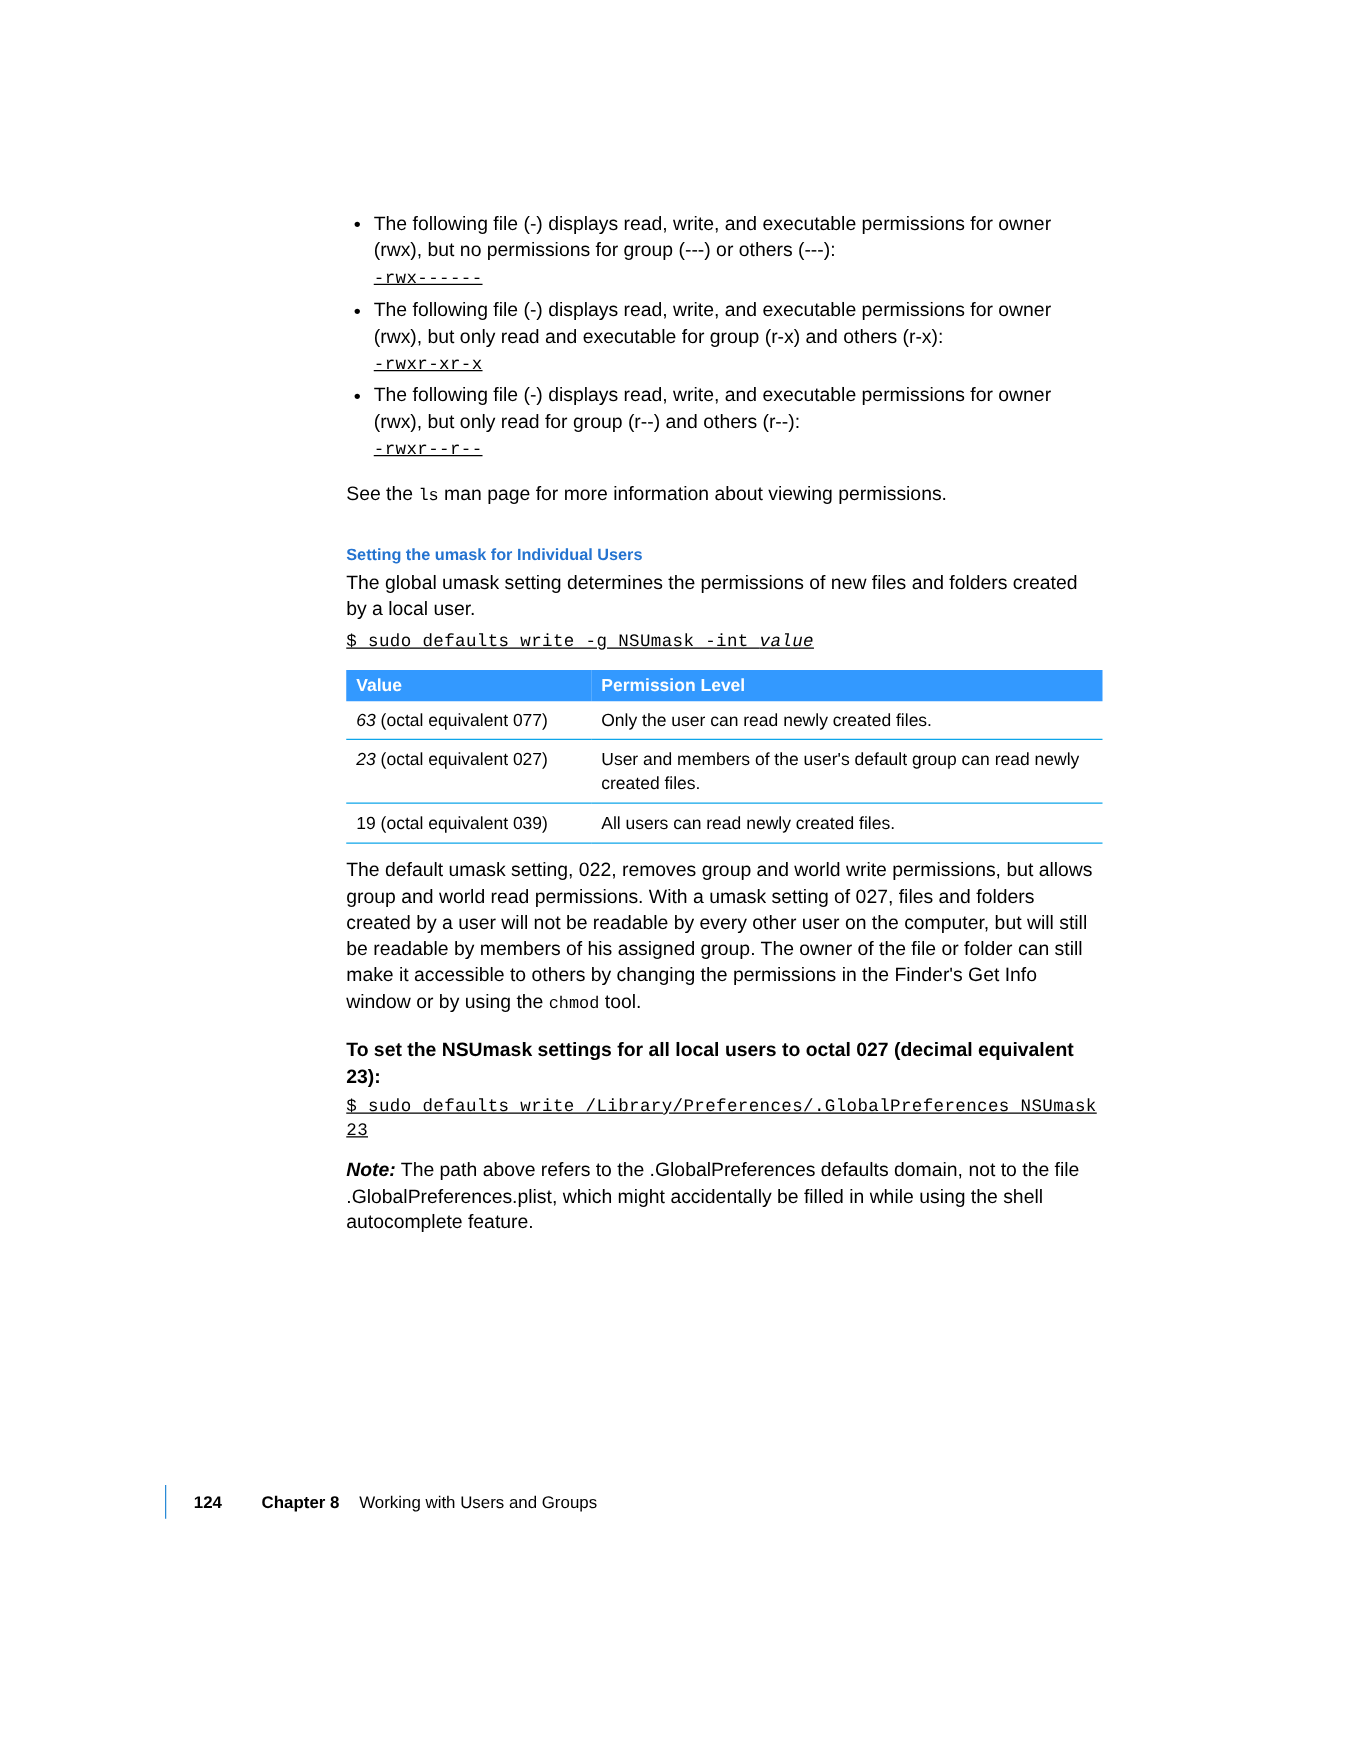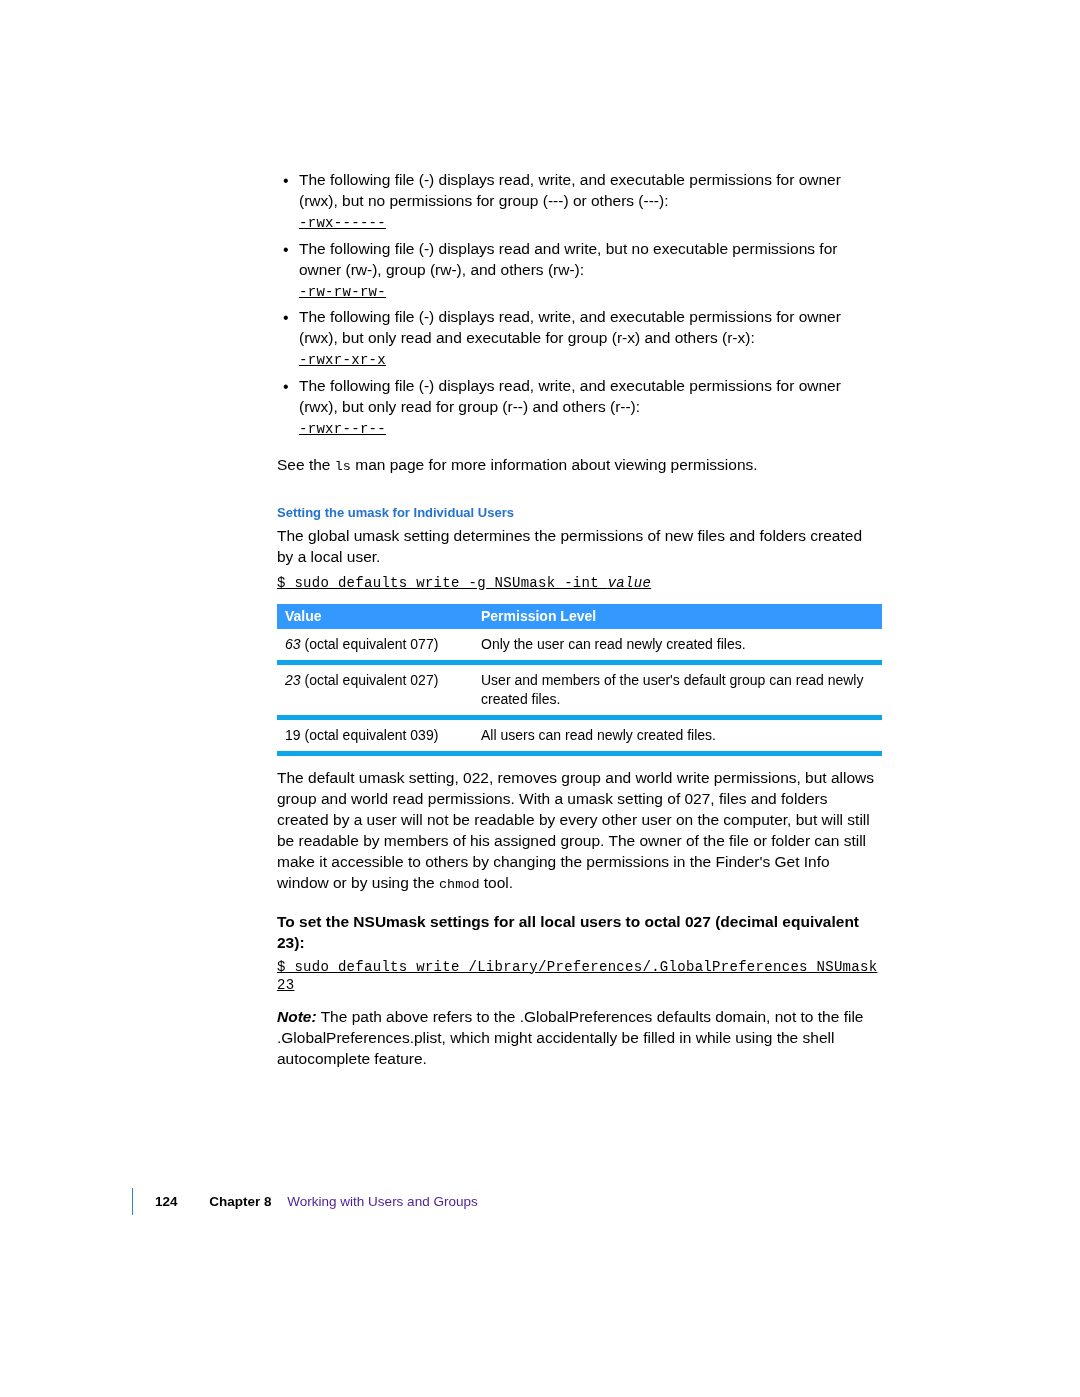--- a/index.html
+++ b/index.html
@@ -78,21 +78,21 @@
     border-collapse: collapse;
   }
   .thead-row td {
     background: #3399ff;
     color: #fff;
     font-weight: 600;
     font-size: 14px;
     padding: 3px 8px;
   }
   .tbody-row td {
-    border-bottom: 5px solid #0ea5e9;
+    border-bottom: 1px solid #0ea5e9;
     padding: 6px 8px 6px 8px;
     font-size: 14px;
     vertical-align: top;
   }
   .val-col { width: 180px; }
   .val-num { font-style: italic; }
   .subhead {
     font-weight: 700;
     margin-top: 18px;
   }
@@ -102,37 +102,33 @@
     left: 120px;
     top: 1188px;
     width: 700px;
     border-left: 1.5px solid #2a8ad6;
     padding-left: 22px;
     font-size: 13.5px;
     line-height: 2;
   }
   .footer .pnum { font-weight: 700; margin-right: 28px; }
   .footer .chapter-label { font-weight: 700; }
-  .footer .chapter-title { color: #4c1d95; margin-left: 12px; }
+  .footer .chapter-title { color: #000000; margin-left: 12px; }
 </style>
 </head>
 <body>
 
 <div class="page">
 
   <div class="content">
 
     <ul class="bullets">
       <li>
         <span>The following file (-) displays read, write, and executable permissions for owner (rwx), but no permissions for group (---) or others (---):</span>
         <span class="mono code-line">-rwx------</span>
-      </li>
-      <li>
-        <span>The following file (-) displays read and write, but no executable permissions for owner (rw-), group (rw-), and others (rw-):</span>
-        <span class="mono code-line">-rw-rw-rw-</span>
       </li>
       <li>
         <span>The following file (-) displays read, write, and executable permissions for owner (rwx), but only read and executable for group (r-x) and others (r-x):</span>
         <span class="mono code-line">-rwxr-xr-x</span>
       </li>
       <li>
         <span>The following file (-) displays read, write, and executable permissions for owner (rwx), but only read for group (r--) and others (r--):</span>
         <span class="mono code-line">-rwxr--r--</span>
       </li>
     </ul>

